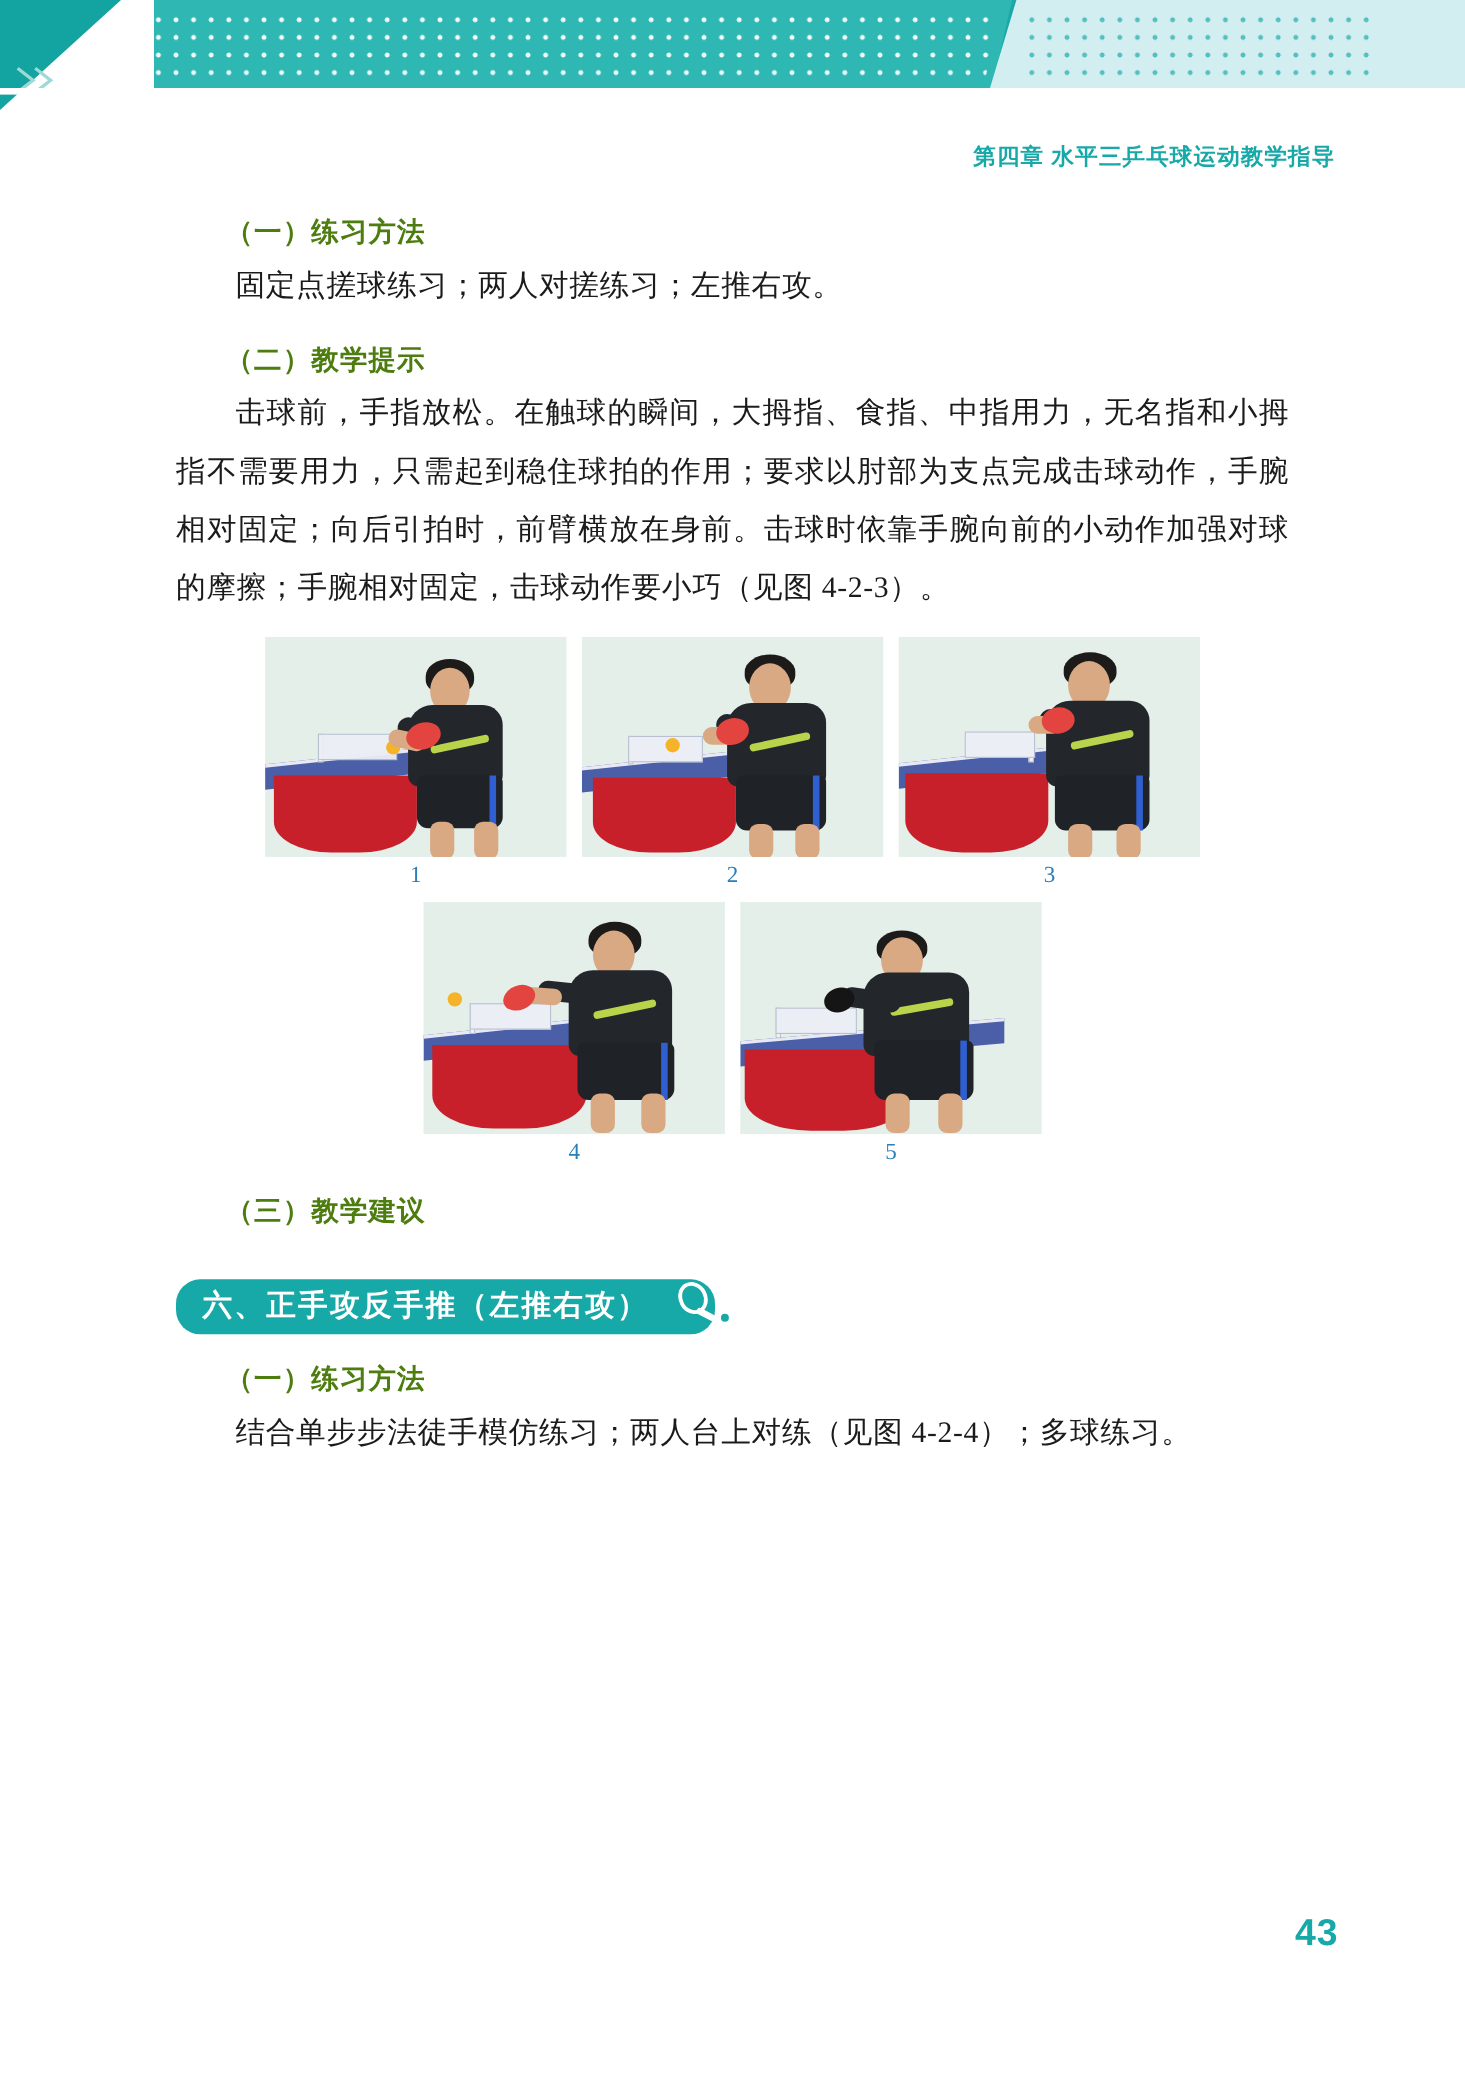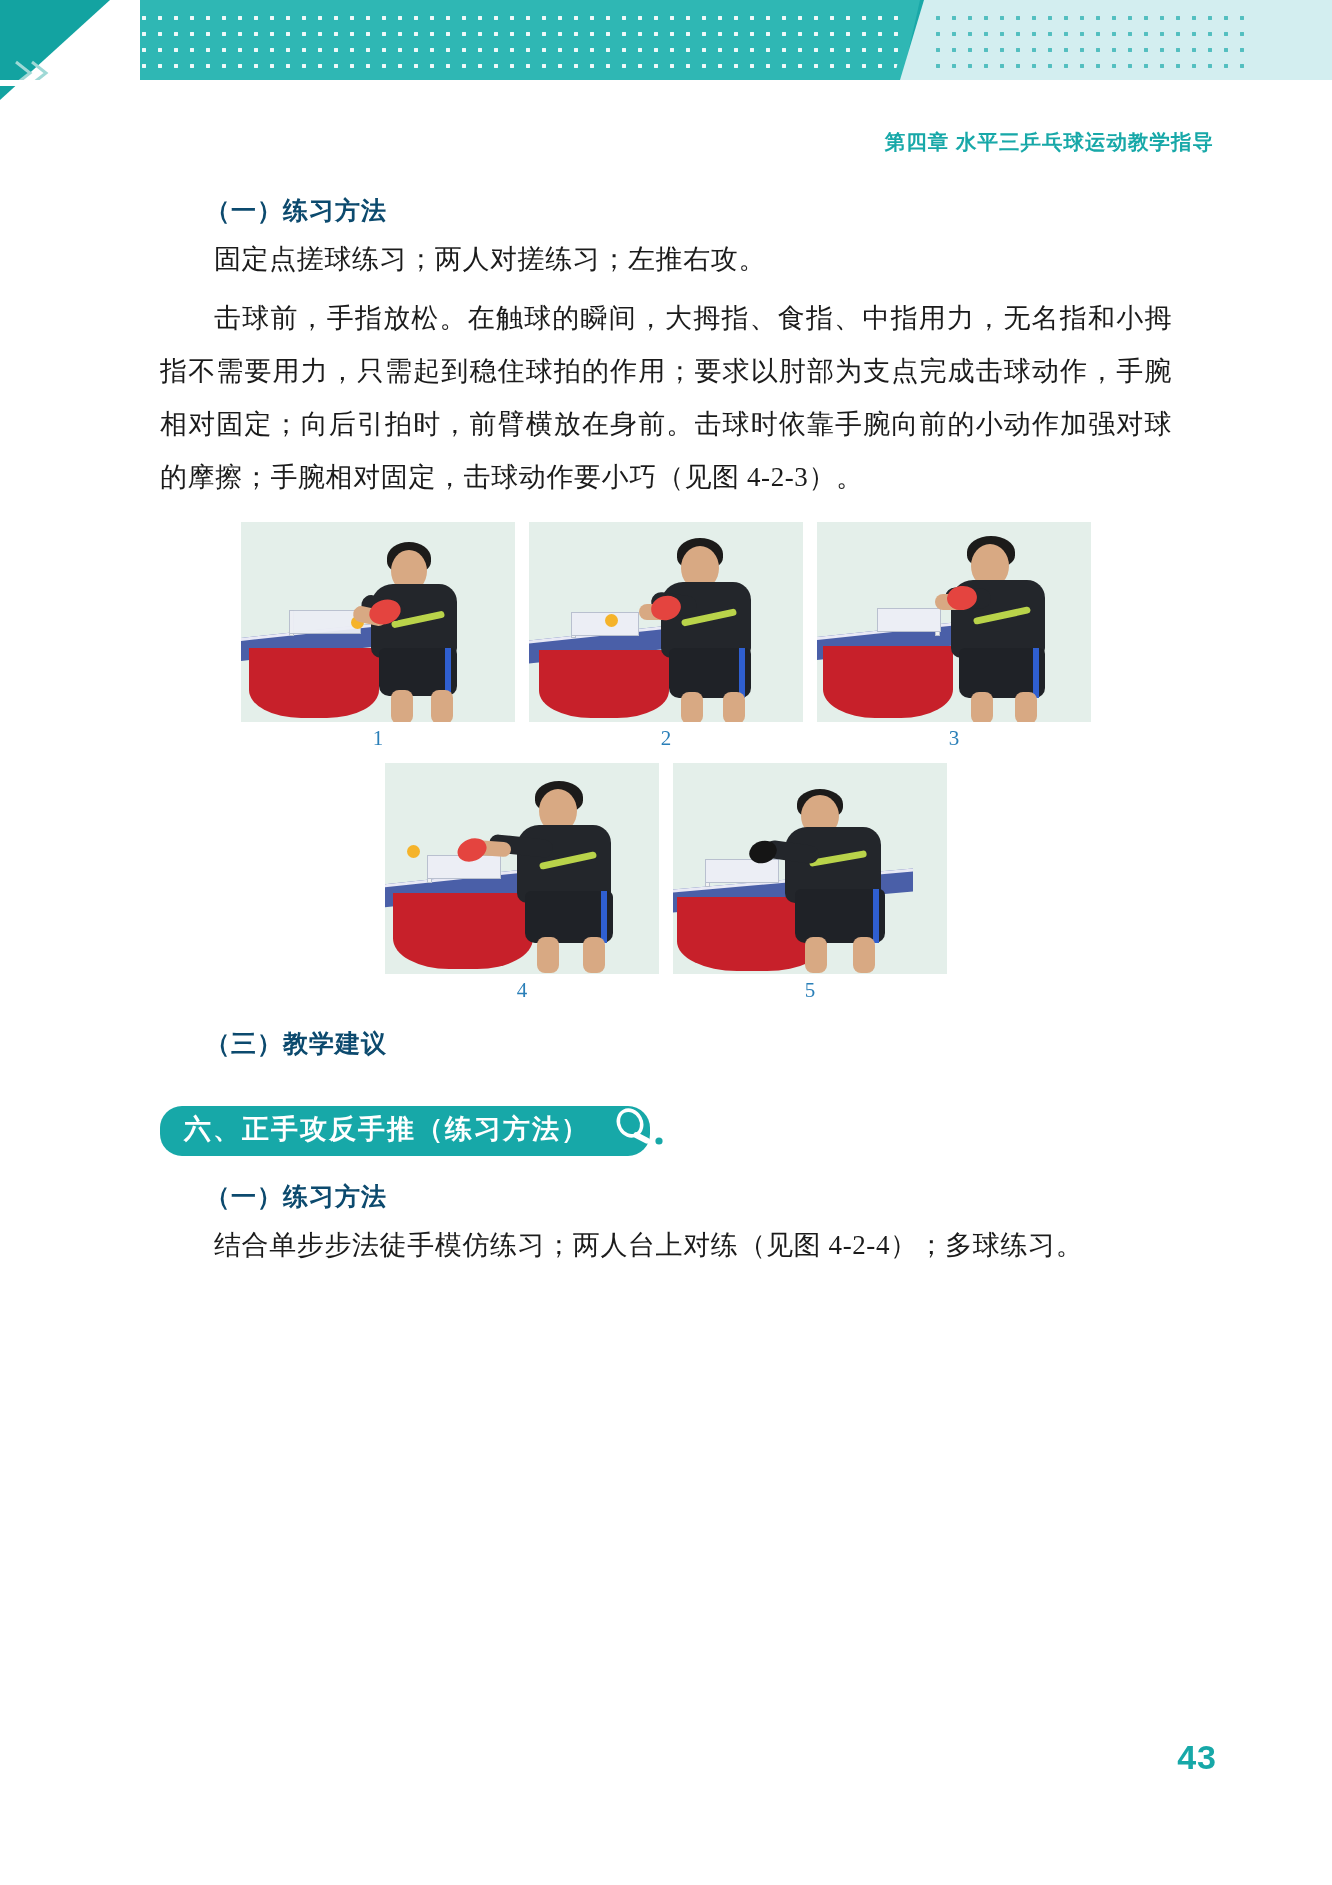--- a/index.html
+++ b/index.html
@@ -136,21 +136,21 @@
     position: absolute;
     right: -18px;
     top: 1px;
     width: 56px;
     height: 44px;
   }
 
   .sub-head {
     margin: 24px 12px 6px 205px;
     font-family: "Liberation Sans", "DejaVu Sans", sans-serif;
-    color: #0c4a6e;
+    color: #4d7c0f;
     font-size: 25px;
     font-weight: 700;
     letter-spacing: 1px;
   }
 
   p.body {
     margin: 6px 160px 0 160px;
     font-size: 27px;
     line-height: 53px;
     color: #1b1b1b;
@@ -314,20 +314,21 @@
 
 <div class="runhead">第四章 水平三乒乓球运动教学指导</div>
 
 <div class="content">
 
   
 
   <div class="sub-head">（一）练习方法</div>
   <p class="body">固定点搓球练习；两人对搓练习；左推右攻。</p>
 
+  <div class="sub-head">（二）教学提示</div>
   <p class="body">击球前，手指放松。在触球的瞬间，大拇指、食指、中指用力，无名指和小拇指不需要用力，只需起到稳住球拍的作用；要求以肘部为支点完成击球动作，手腕相对固定；向后引拍时，前臂横放在身前。击球时依靠手腕向前的小动作加强对球的摩擦；手腕相对固定，击球动作要小巧（见图 4-2-3）。</p>
 
   
   <div class="figure">
 
     <div class="photo-row">
 
       <div class="photo w1">
         <div class="table-top" style="left:0;top:108px;width:150px;height:20px;transform:skewY(-6deg);"></div>
         <div class="table-skirt" style="left:8px;top:126px;width:130px;height:70px;"></div>
@@ -434,21 +435,21 @@
       <div class="capnum">4</div>
       <div class="capnum">5</div>
     </div>
 
   </div>
 
   <div class="sub-head">（三）教学建议</div>
 
   
   <div class="section-head" style="margin-top:40px;">
-    <div class="pill">六、正手攻反手推（练习方法）</div>
+    <div class="pill">六、正手攻反手推（左推右攻）</div>
     <div class="paddle-badge">
       <svg width="56" height="44" viewBox="0 0 56 44">
         <ellipse cx="18" cy="16" rx="13" ry="15" transform="rotate(-28 18 16)" fill="#ffffff"></ellipse>
         <ellipse cx="18" cy="16" rx="9.5" ry="11.5" transform="rotate(-28 18 16)" fill="#17a8a8"></ellipse>
         <rect x="23" y="24" width="18" height="6" rx="3" transform="rotate(28 23 24)" fill="#ffffff"></rect>
         <circle cx="47" cy="34" r="6" fill="#ffffff"></circle>
         <circle cx="47" cy="34" r="3.6" fill="#17a8a8"></circle>
       </svg>
     </div>
   </div>

